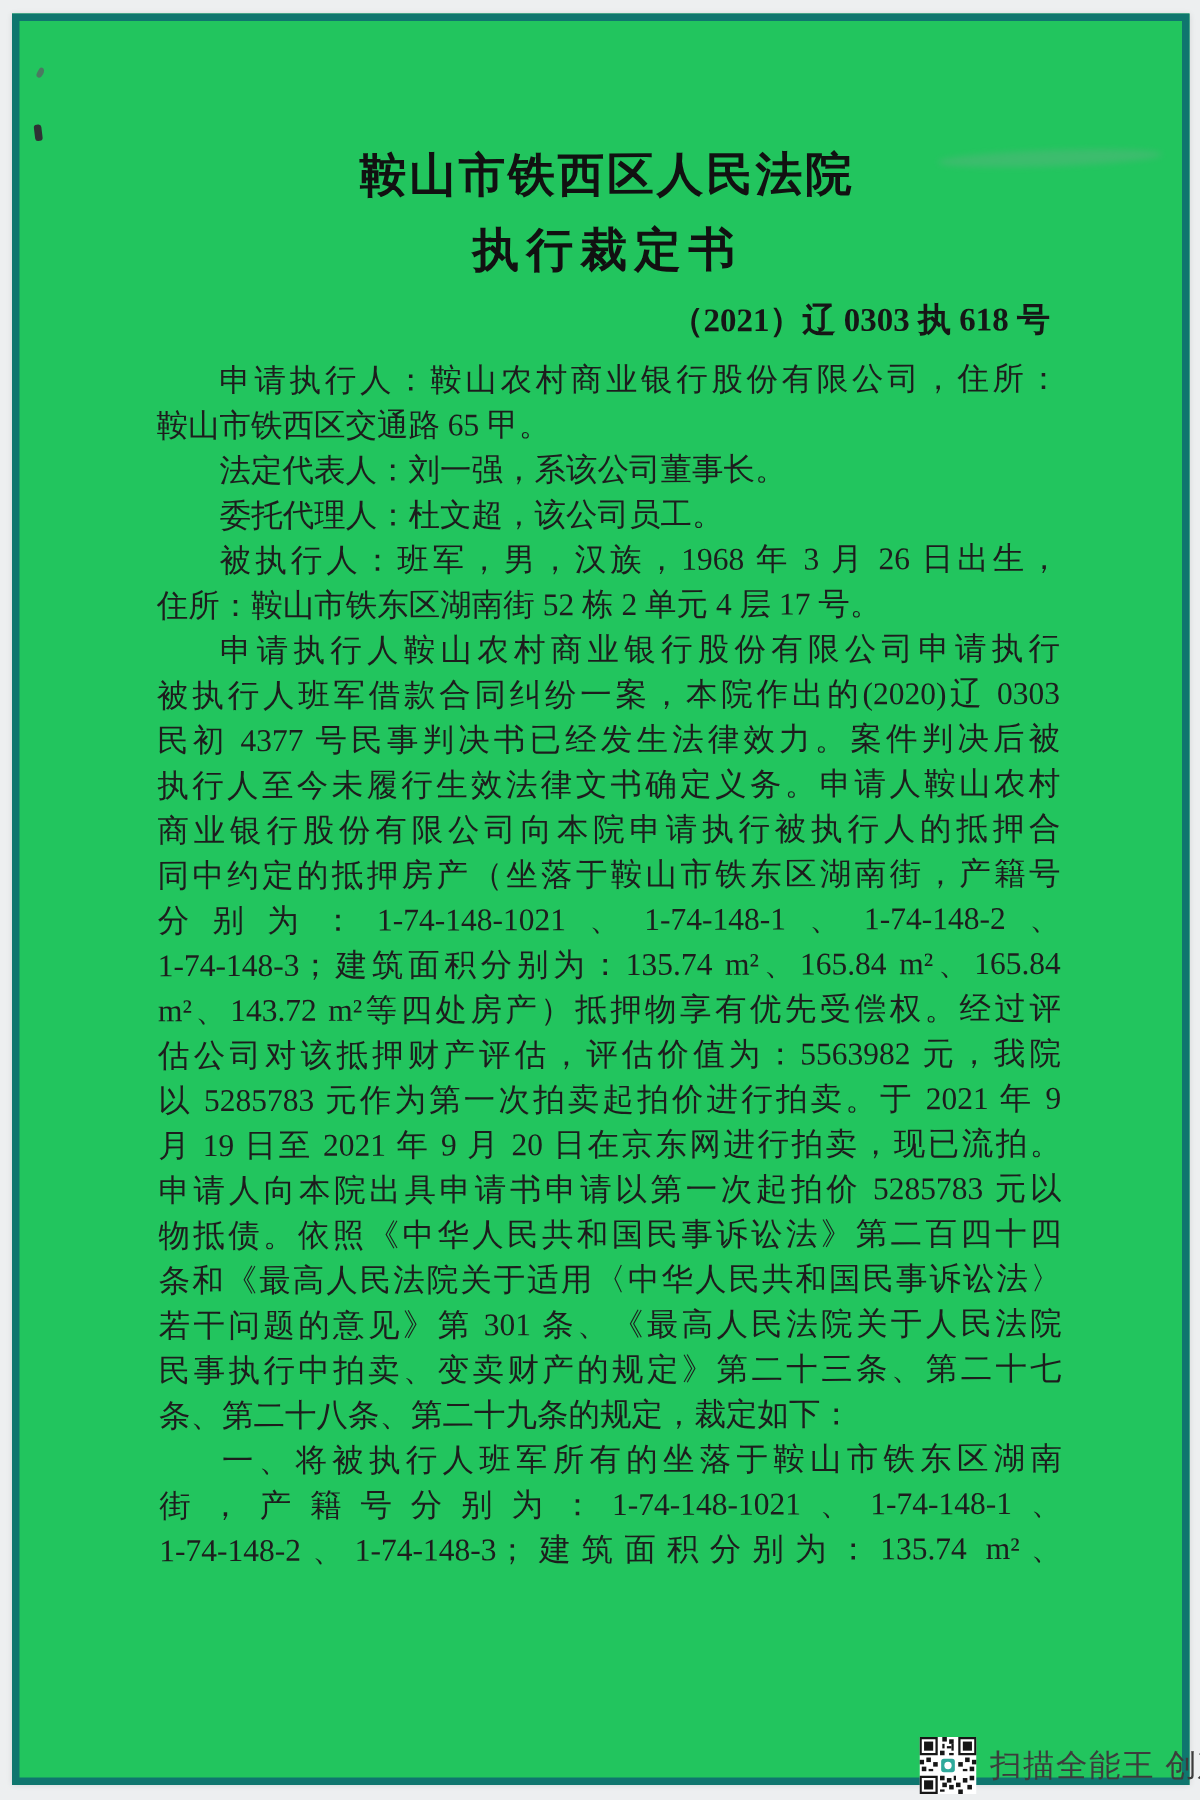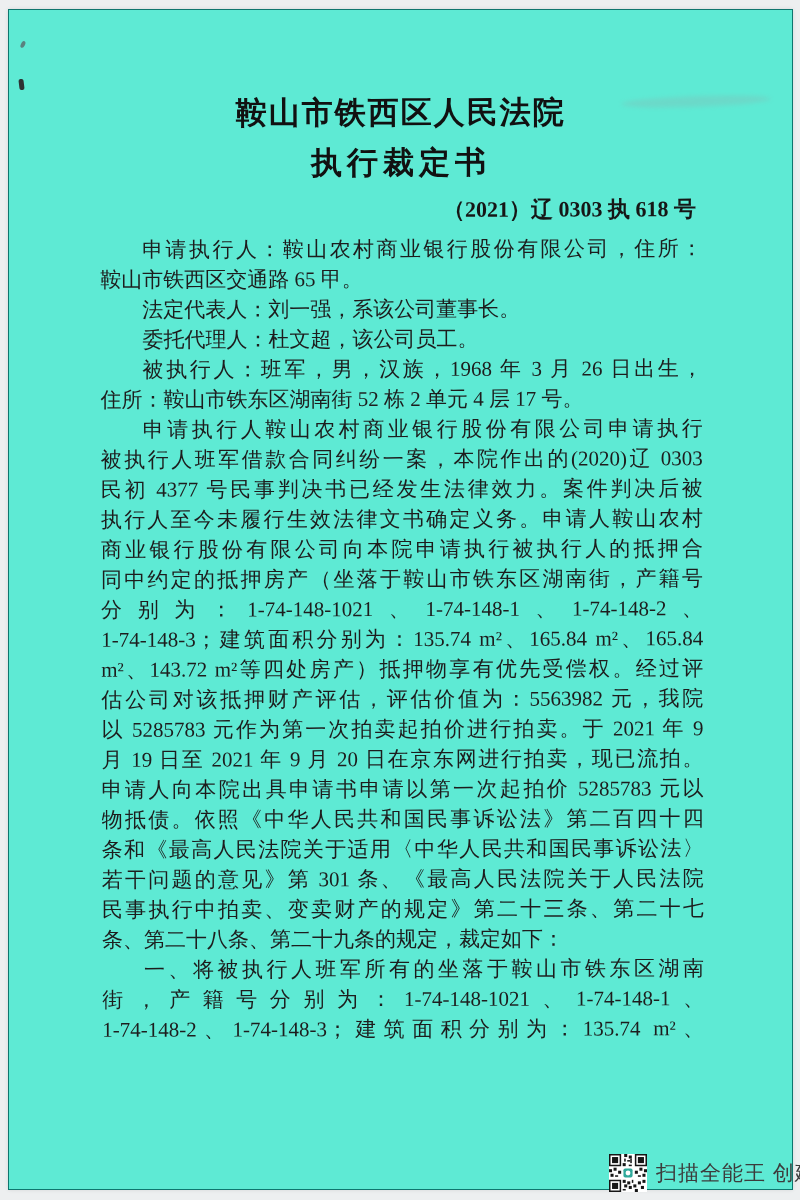--- a/index.html
+++ b/index.html
@@ -8,22 +8,22 @@
     width: 800px; height: 1200px;
     background: #edeff0;
     position: relative;
     overflow: hidden;
     font-family: "Liberation Serif", "DejaVu Serif", serif;
   }
   .page {
     position: absolute;
     left: 8px; top: 9px;
     width: 785px; height: 1181px;
-    background: #5eead4;
-    border: 1px solid #0f766e;
+    background: #22c55e;
+    border: 5px solid #0f766e;
     box-shadow: 0 0 4px rgba(0,0,0,0.10);
   }
   .doc {
     position: absolute;
     left: 92px; top: 84px;
     width: 602px;
     color: #222;
     transform: rotate(-0.15deg);
   }
   .court-name {

